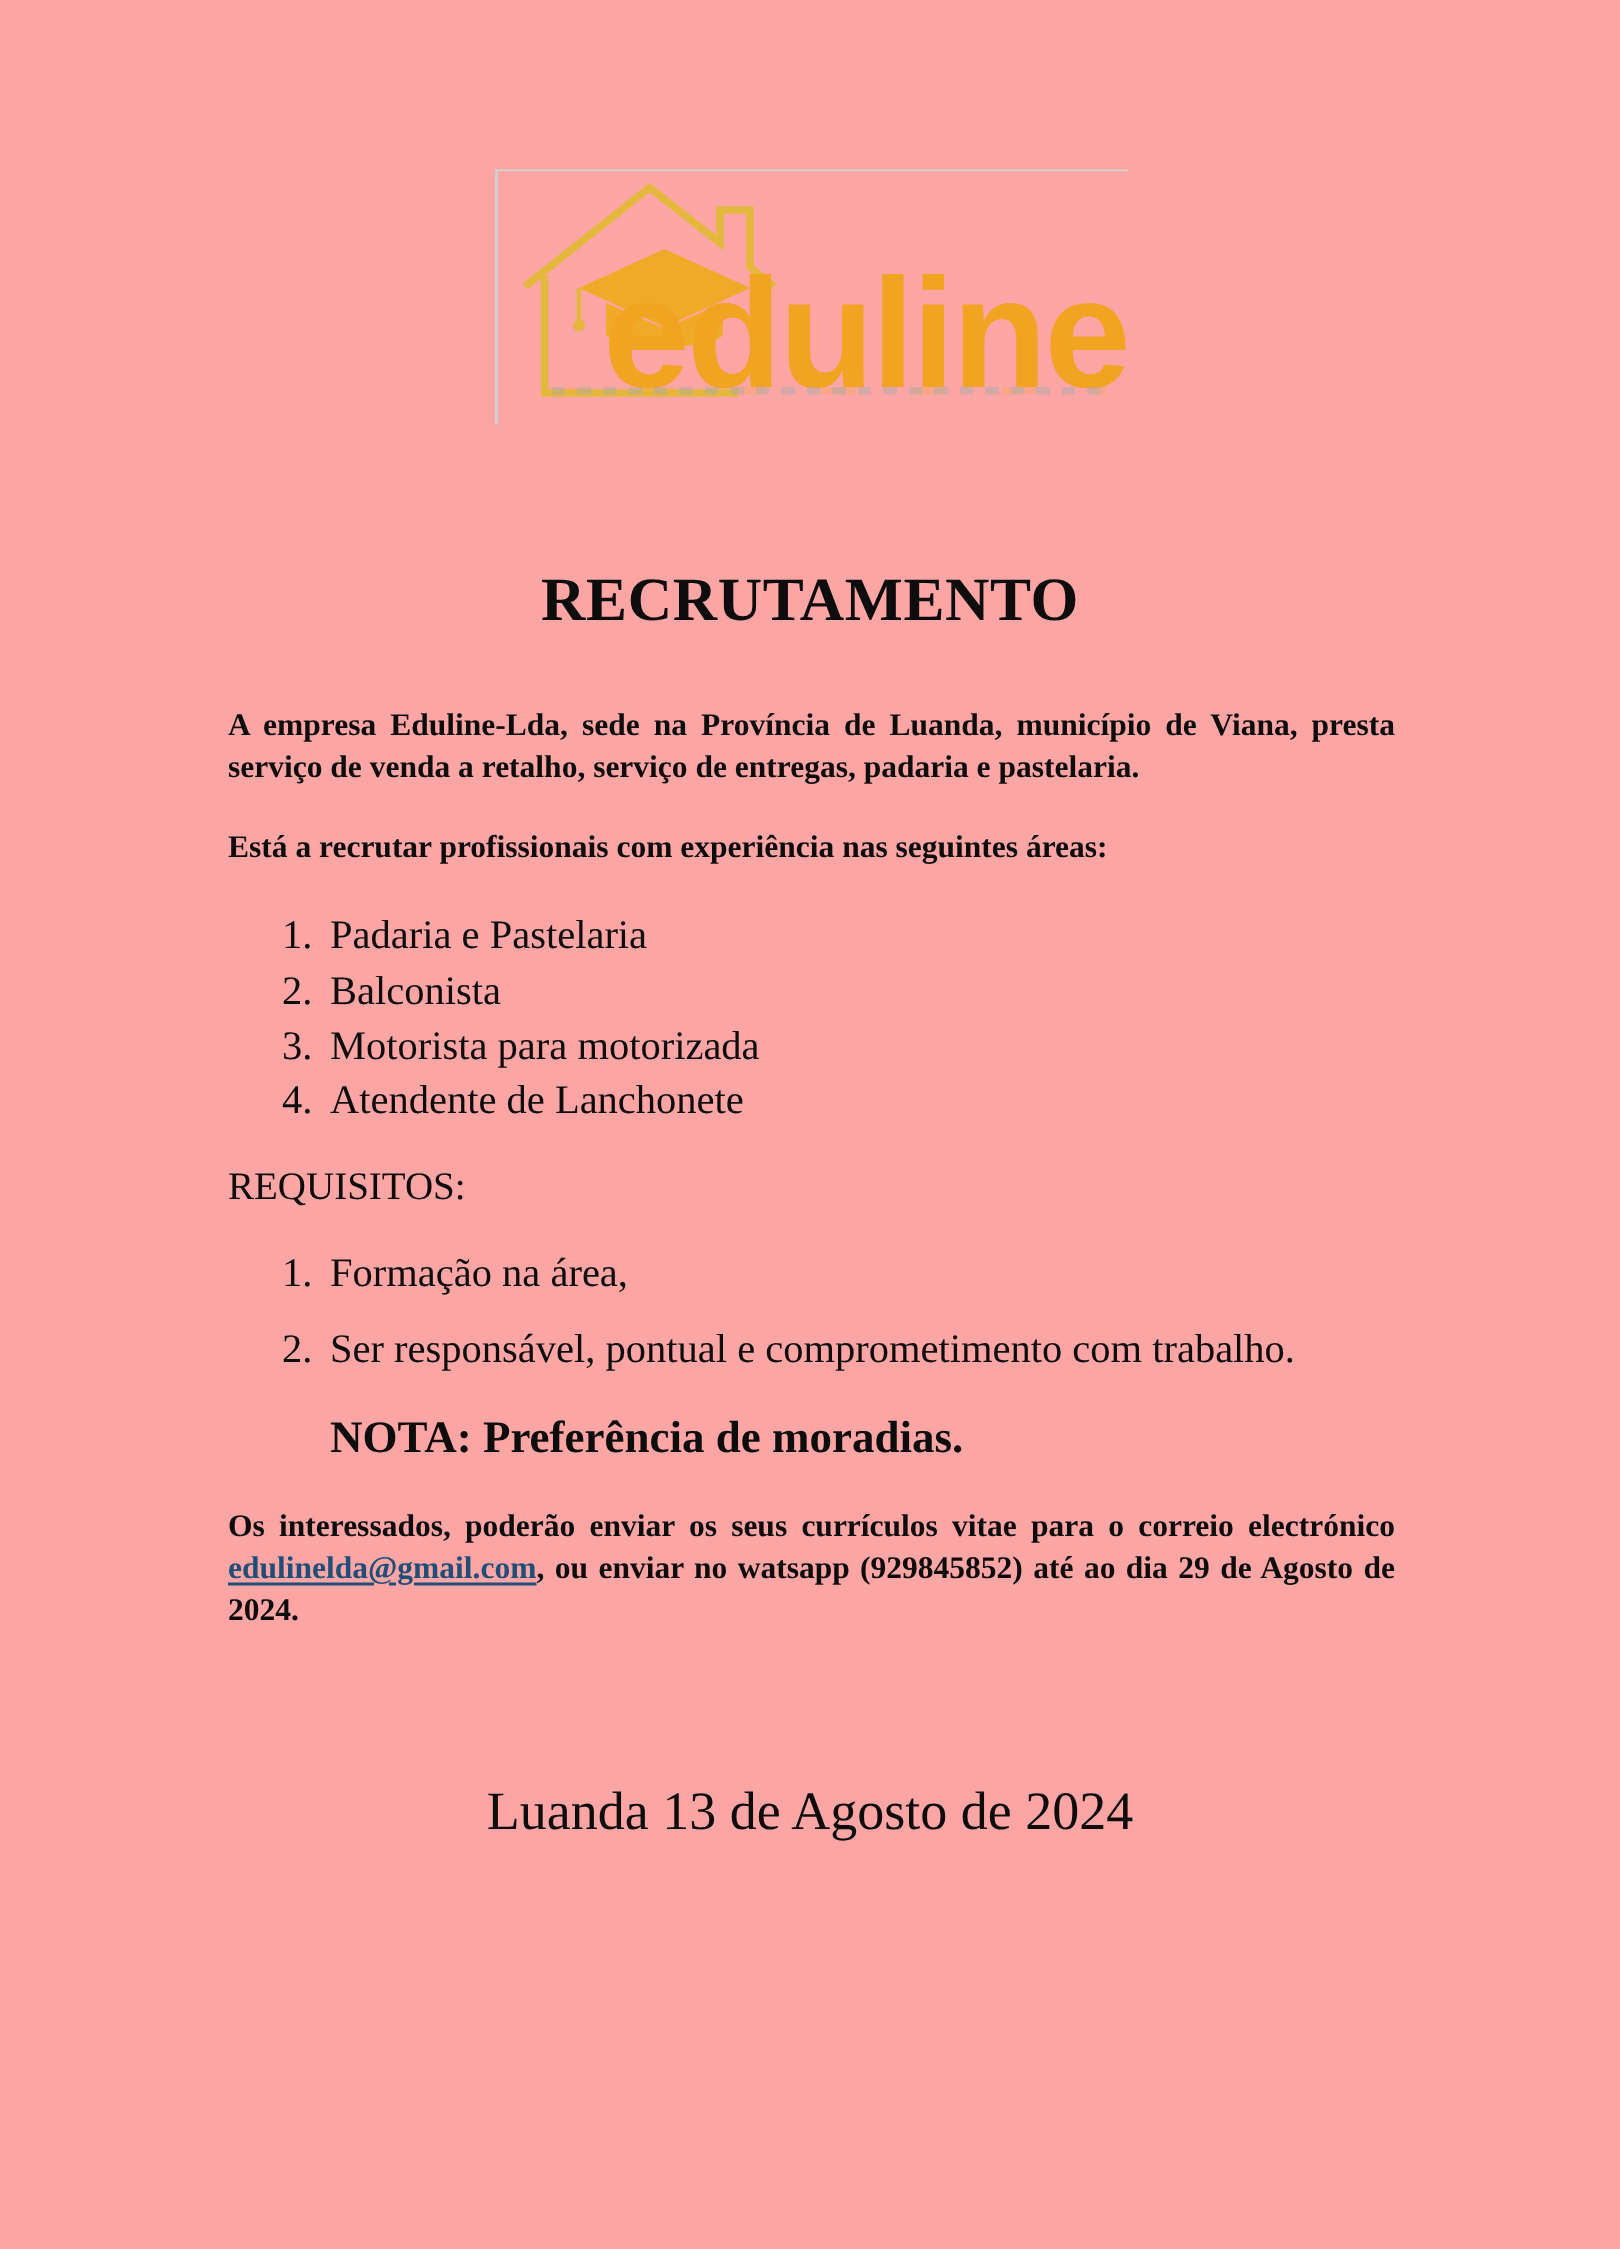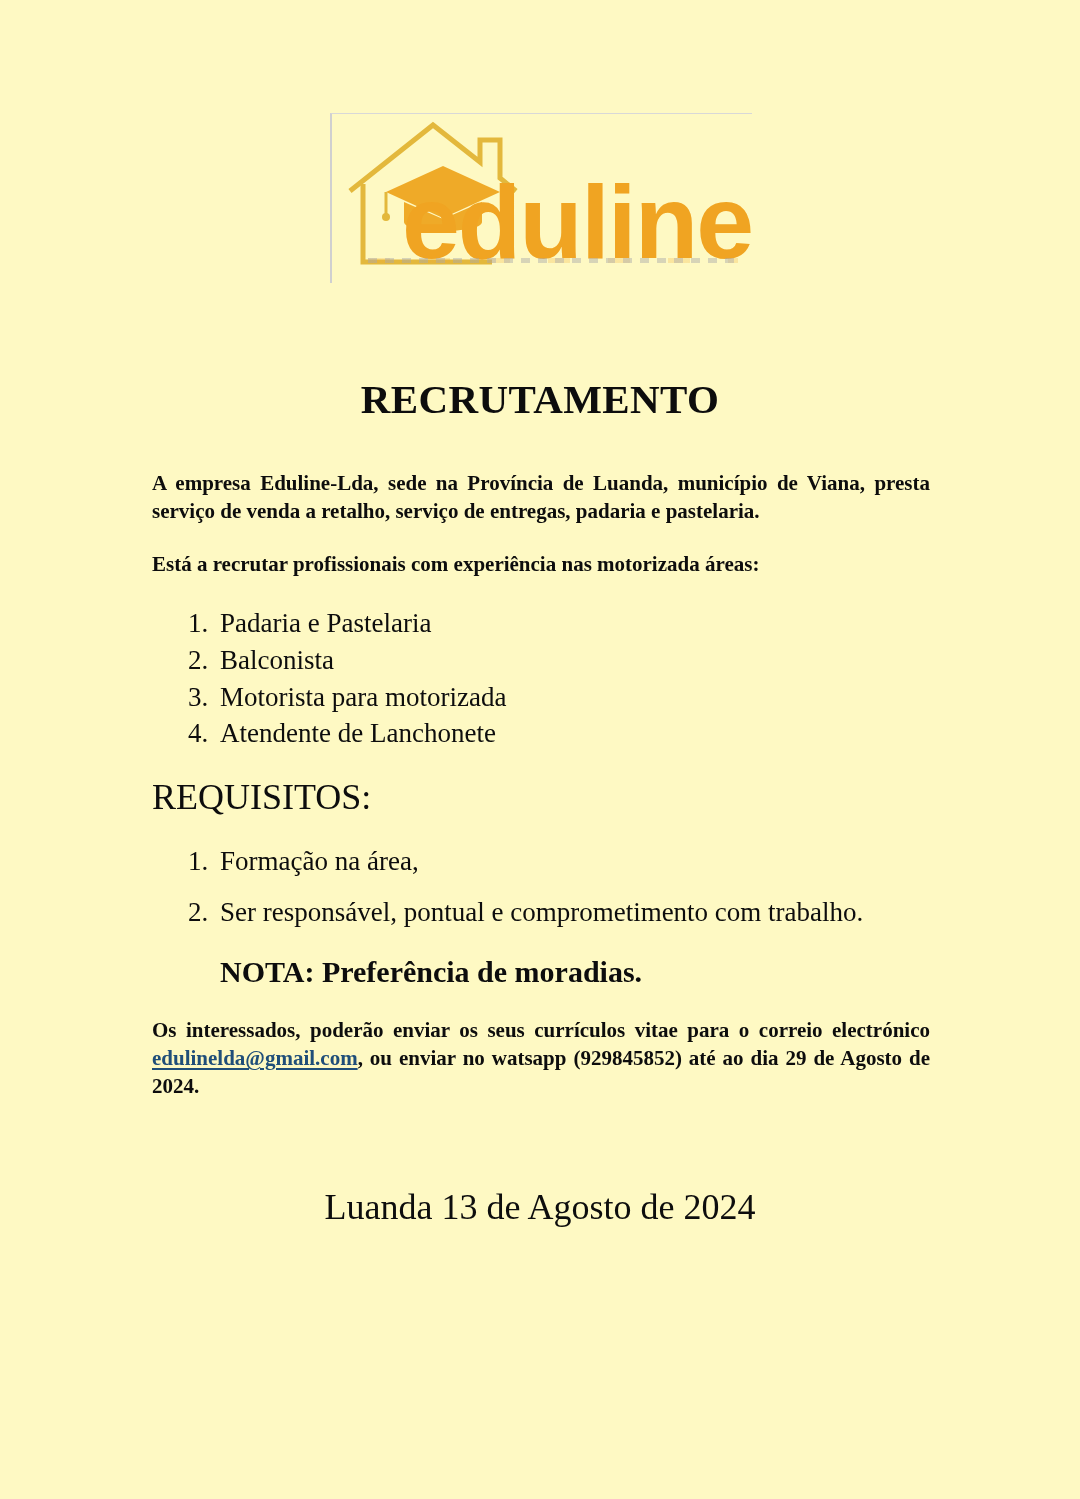--- a/index.html
+++ b/index.html
@@ -13,21 +13,21 @@
     height: 1499px;
     position: relative;
     font-family: "Liberation Serif", "DejaVu Serif", serif;
     color: #0d0d0d;
     overflow: hidden;
   }
 
   .page {
     position: absolute;
     inset: 0;
-    background: #fef9c3;
+    background: #fca5a5;
   }
 
   
   .logo-frame {
     position: absolute;
     left: 330px;
     top: 113px;
     width: 422px;
     height: 170px;
     border-top: 1px solid #d8d8d8;
@@ -110,21 +110,21 @@
     top: 0;
     width: 32px;
     text-align: left;
   }
 
   .ol.spaced li { margin-bottom: 14px; }
   .ol.spaced li:last-child { margin-bottom: 0; }
 
   .section-label {
     margin: 0 0 22px 0;
-    font-size: 36px;
+    font-size: 26px;
     line-height: 1.3;
   }
 
   .note-line {
     margin: 16px 0 0 0;
     padding-left: 68px;
     font-size: 30px;
     line-height: 1.3;
     font-weight: bold;
   }
@@ -173,21 +173,21 @@
     </div>
   </div>
   <div class="logo-ghost"></div>
 
   <h1 class="doc-title">RECRUTAMENTO</h1>
 
   <div class="body-col">
 
     <p class="para">A empresa Eduline-Lda, sede na Província de Luanda, município de Viana, presta serviço de venda a retalho, serviço de entregas, padaria e pastelaria.</p>
 
-    <p class="para">Está a recrutar profissionais com experiência nas motorizada áreas:</p>
+    <p class="para">Está a recrutar profissionais com experiência nas seguintes áreas:</p>
 
     <ol class="ol">
       <li>
         <span class="num">1.</span>
         <span>Padaria e Pastelaria</span>
       </li>
       <li>
         <span class="num">2.</span>
         <span>Balconista</span>
       </li>

